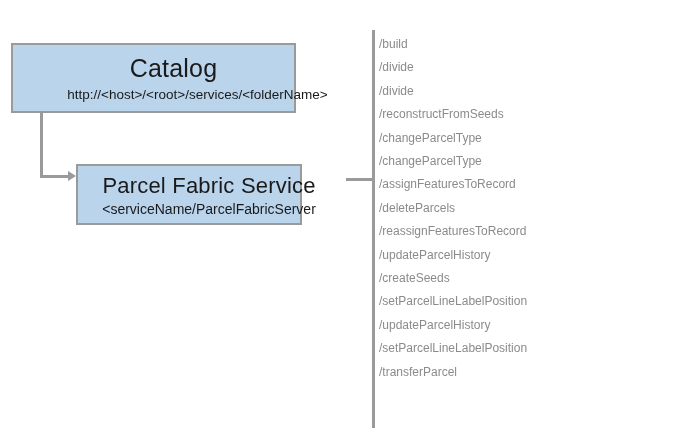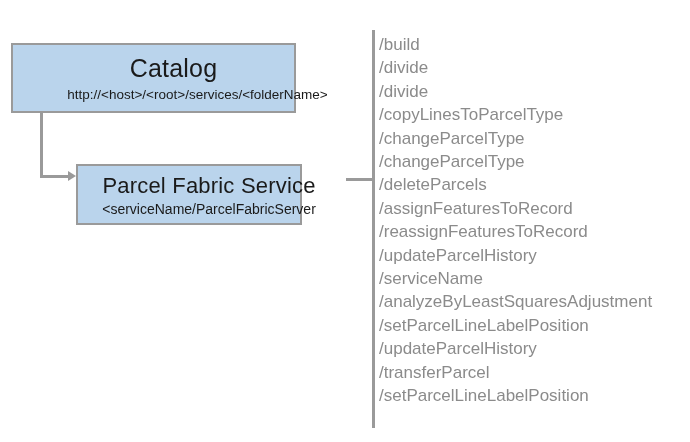--- a/index.html
+++ b/index.html
@@ -125,21 +125,21 @@
     position: absolute;
     left: 379px;
     top: 33px;
     width: 305px;
     margin: 0;
     padding: 0;
     list-style: none;
   }
   #operations-list li {
     color: #8b8b8b;
-    font-size: 17px;
+    font-size: 12px;
     line-height: 23.4px;
     white-space: nowrap;
   }
 </style>
 </head>
 <body>
 
 <div id="diagram-root">
 
   <div class="node-box" id="catalog-node">
@@ -157,28 +157,27 @@
   </div>
 
   <div class="connector" id="connector-service-horizontal"></div>
 
   <div id="operations-rail"></div>
 
   <ul id="operations-list">
     <li>/build</li>
     <li>/divide</li>
     <li>/divide</li>
-    <li>/copyLinesToParcelType</li>
+    <li>/reconstructFromSeeds</li>
     <li>/changeParcelType</li>
     <li>/changeParcelType</li>
+    <li>/assignFeaturesToRecord</li>
     <li>/deleteParcels</li>
-    <li>/assignFeaturesToRecord</li>
     <li>/reassignFeaturesToRecord</li>
     <li>/updateParcelHistory</li>
-    <li>/serviceName</li>
-    <li>/analyzeByLeastSquaresAdjustment</li>
+    <li>/createSeeds</li>
     <li>/setParcelLineLabelPosition</li>
     <li>/updateParcelHistory</li>
+    <li>/setParcelLineLabelPosition</li>
     <li>/transferParcel</li>
-    <li>/setParcelLineLabelPosition</li>
   </ul>
 
 </div>
 
 </body></html>

